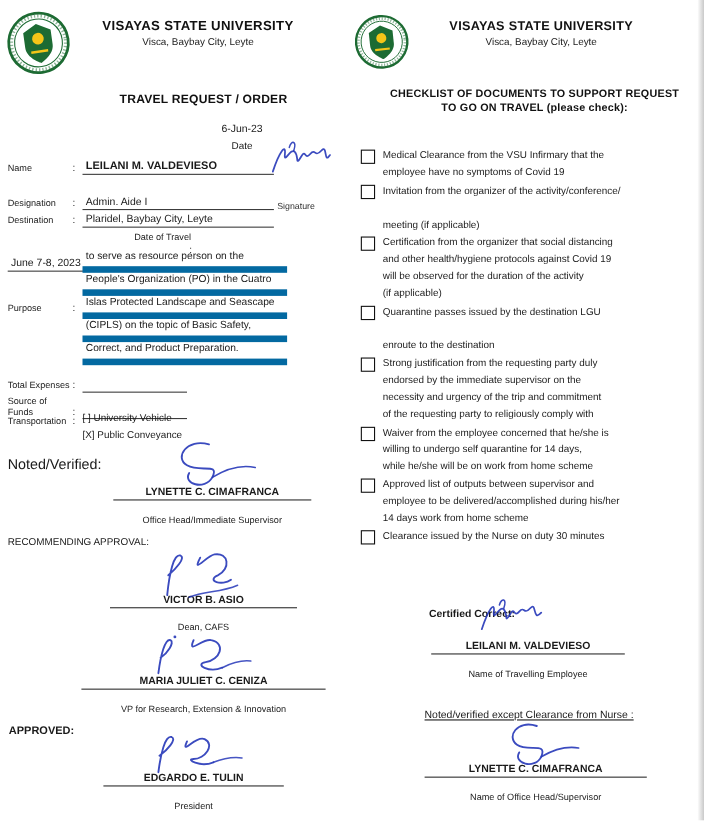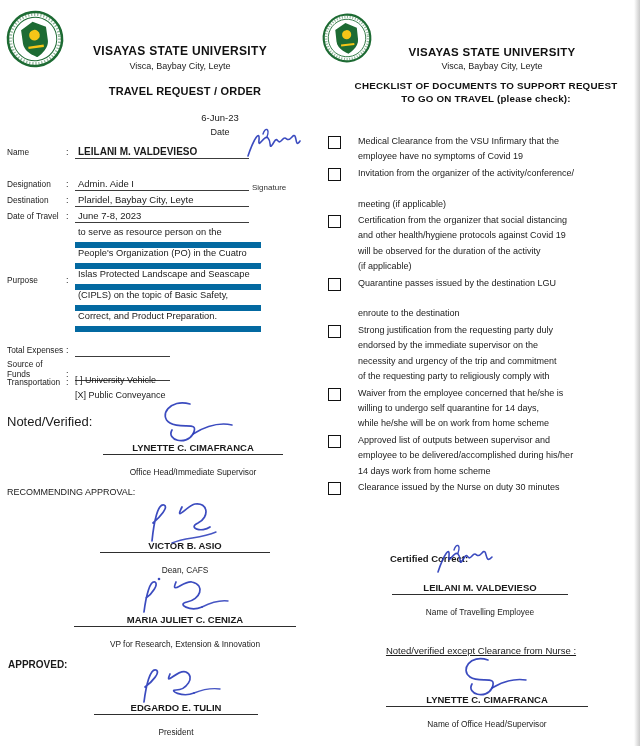--- a/index.html
+++ b/index.html
@@ -3,21 +3,21 @@
 <meta charset="utf-8">
 <style>
   html,body{margin:0;padding:0;background:#ffffff;}
   body{width:640px;height:746px;position:relative;overflow:hidden;
        font-family:"Liberation Sans", sans-serif;color:#1a1a1a;}
   .abs{position:absolute;}
   .ctr{text-align:center;}
   .bold{font-weight:bold;}
 
   
-  .uni{font-size:12px;font-weight:bold;letter-spacing:.3px;color:#111;margin-top:28px;}
+  .uni{font-size:12px;font-weight:bold;letter-spacing:.3px;color:#111;}
   .addr{font-size:9px;margin-top:3px;color:#222;}
   .doc-title{font-size:11px;font-weight:bold;letter-spacing:.2px;color:#111;}
 
   
   .logo{display:block;}
 
   
   .fld{position:absolute;left:7px;display:flex;align-items:flex-end;}
   .fld .lbl{width:59px;font-size:8.3px;color:#222;padding-bottom:2px;}
   .fld .colon{width:9px;font-size:9px;padding-bottom:2px;}
@@ -37,21 +37,21 @@
   
   .sigblock{position:absolute;text-align:center;}
   .sig-name{font-size:9.5px;font-weight:bold;border-bottom:1px solid #2e2e2e;
             padding-bottom:1px;white-space:nowrap;}
   .sig-cap{font-size:8.3px;margin-top:12px;color:#222;}
 
   .sig-svg{position:absolute;z-index:5;pointer-events:none;}
 
   
   .chk-list{position:absolute;left:328px;top:134px;width:306px;}
-  .chk-item{display:flex;gap:17px;margin-bottom:1px;}
+  .chk-item{display:flex;gap:7px;margin-bottom:1px;}
   .chk-box{width:11px;height:11px;border:1.6px solid #111;margin-top:2px;
            flex:0 0 auto;background:#fff;}
   .chk-lines{flex:1;}
   .chk-lines .line{font-size:9px;line-height:15.4px;white-space:nowrap;color:#1b1b1b;}
 
   .noted-line{font-size:9.5px;text-decoration:underline;color:#1b1b1b;}
 
   .scan-edge{position:absolute;right:0;top:0;width:6px;height:746px;
              background:linear-gradient(to right,rgba(0,0,0,0),#c9c9c9);}
 </style>
@@ -98,21 +98,21 @@
   <div class="val">Admin. Aide  I</div>
 </div>
 <div class="abs small-label" style="left:252px;top:183px;text-align:center;">Signature</div>
 
 <div class="fld" style="top:194px;">
   <div class="lbl">Destination</div>
   <div class="colon">:</div>
   <div class="val">Plaridel, Baybay City, Leyte</div>
 </div>
 
-<div class="fld" style="top:210px;">
+<div class="fld" style="top:210px;flex-direction:column;">
   <div class="lbl">Date of Travel</div>
   <div class="colon">:</div>
   <div class="val">June 7-8, 2023</div>
 </div>
 
 <div class="fld" style="top:227px;align-items:center;">
   <div class="lbl" style="padding-top:2px;">Purpose</div>
   <div class="colon" style="padding-top:2px;">:</div>
   <div class="purpose-lines">
       <div class="line">to serve as  resource person on the</div>

